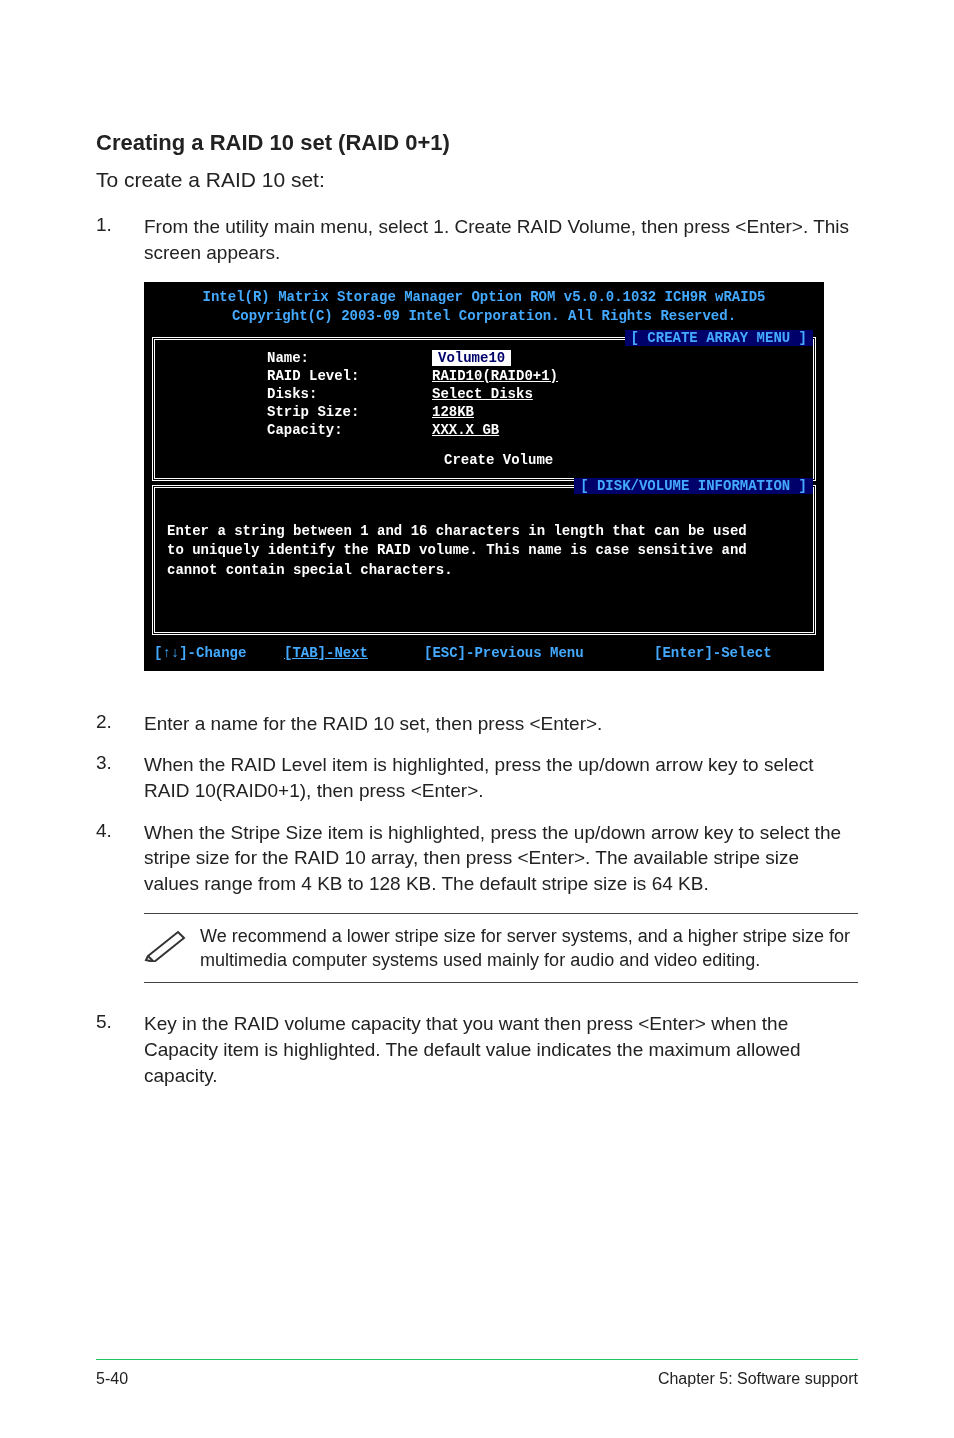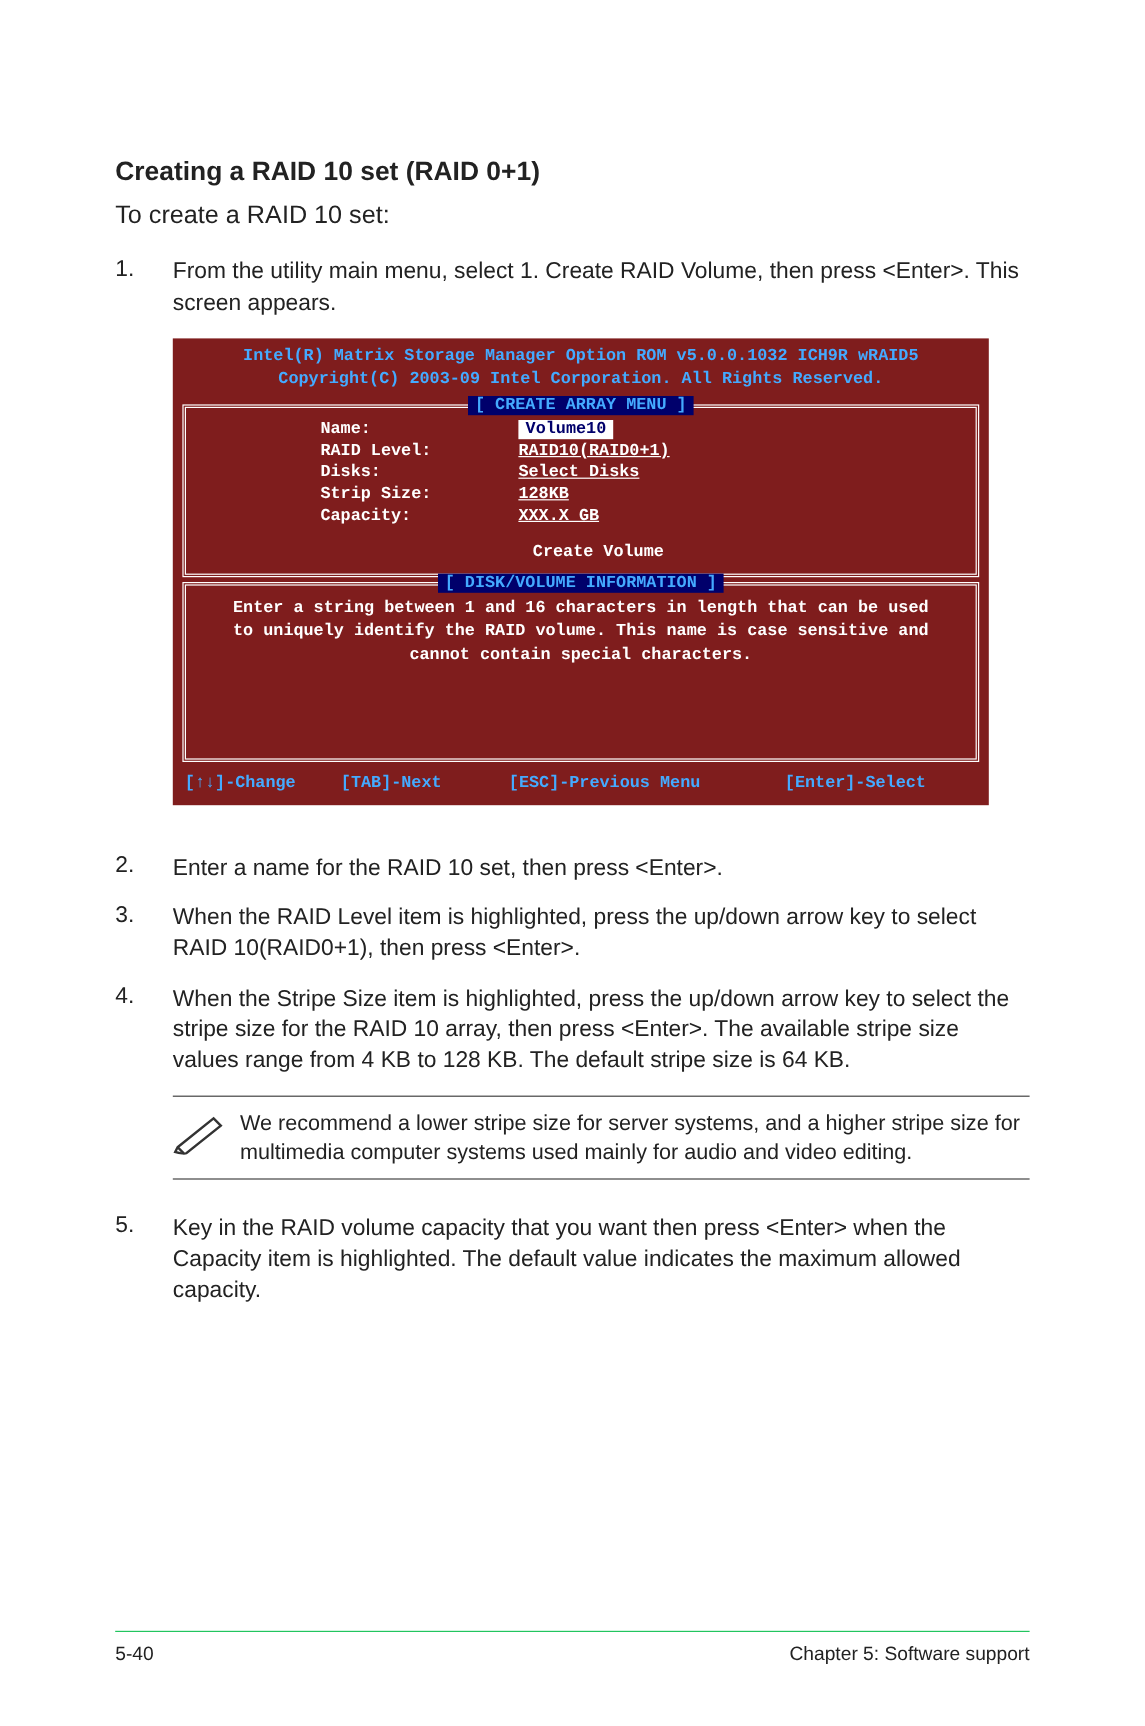--- a/index.html
+++ b/index.html
@@ -5,35 +5,35 @@
 * { box-sizing: border-box; margin: 0; padding: 0; }
 html, body { width: 954px; height: 1438px; background: #fff; font-family: Arial, Helvetica, sans-serif; color: #222; }
 body { padding: 130px 96px 60px 96px; }
 h3.heading { font-size: 22px; font-weight: bold; margin-bottom: 10px; }
 p.subtext { font-size: 21px; margin-bottom: 20px; line-height: 1.35; }
 .numbered { display: flex; margin-bottom: 16px; }
 .numbered .num { width: 48px; flex: 0 0 48px; font-size: 19px; }
 .numbered .txt { flex: 1 1 auto; font-size: 19px; line-height: 1.35; }
 
 .console-wrap { margin-left: 48px; margin-bottom: 40px; }
-.console { background: #7f1d1d; color: #fff; font-family: 'Courier New', monospace; font-size: 14px; font-weight: bold; width: 680px; padding-top: 6px; }
+.console { background: #000000; color: #fff; font-family: 'Courier New', monospace; font-size: 14px; font-weight: bold; width: 680px; padding-top: 6px; }
 .console-header { text-align: center; color: #44aaff; padding: 0 10px 6px 10px; line-height: 1.4; }
 .frame { border: 3px double #fff; margin: 4px 8px; padding: 10px 12px; position: relative; }
-.frame-title { position: absolute; top: -10px; left: 0; right: 0; text-align: center; }
+.frame-title { position: absolute; top: -10px; left: 0; right: 0; text-align: right; }
 .frame-title span { background: #00006b; color: #44aaff; padding: 0 6px; }
 .fields { margin-left: 100px; }
 .field-row { display: flex; margin-bottom: 2px; }
 .field-label { width: 165px; text-align: left; padding-right: 12px; }
 .field-value { flex: 1 1 auto; text-decoration: underline; }
 .highlight { background: #fff; color: #00006b; padding: 0 6px; display: inline-block; }
 .create-vol { text-align: left; margin-left: 277px; margin-top: 14px; }
-.disk-info-text { text-align: center; line-height: 1.4; }
+.disk-info-text { margin-top: 24px; line-height: 1.4; }
 .footer-bar { color: #44aaff; padding: 6px 10px 10px 10px; display: flex; }
 .footer-bar .f1 { width: 130px; }
-.footer-bar .f2 { width: 140px; }
+.footer-bar .f2 { width: 140px; text-decoration: underline; }
 .footer-bar .f3 { flex: 1; }
 .footer-bar .f4 { width: 160px; }
 
 .tip-row { display: flex; align-items: flex-start; margin: 6px 0 28px 48px; border-top: 1px solid #444; border-bottom: 1px solid #444; padding: 10px 0; }
 .tip-icon { width: 56px; flex: 0 0 56px; padding-top: 2px; }
 .tip-icon svg { width: 44px; height: 36px; }
 .tip-text { flex: 1 1 auto; font-size: 18px; line-height: 1.35; }
 
 .page-footer { position: absolute; bottom: 50px; left: 96px; right: 96px; border-top: 1px solid #22c55e; padding-top: 10px; display: flex; justify-content: space-between; font-size: 16px; }
 </style>

